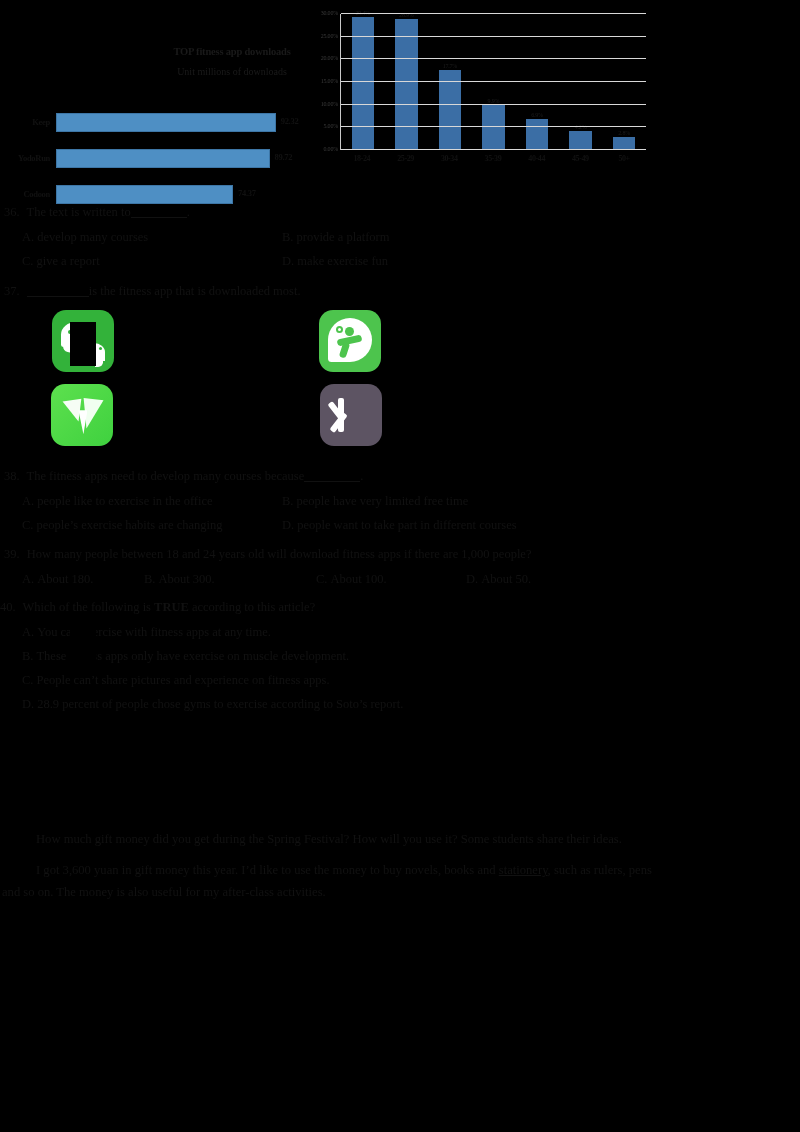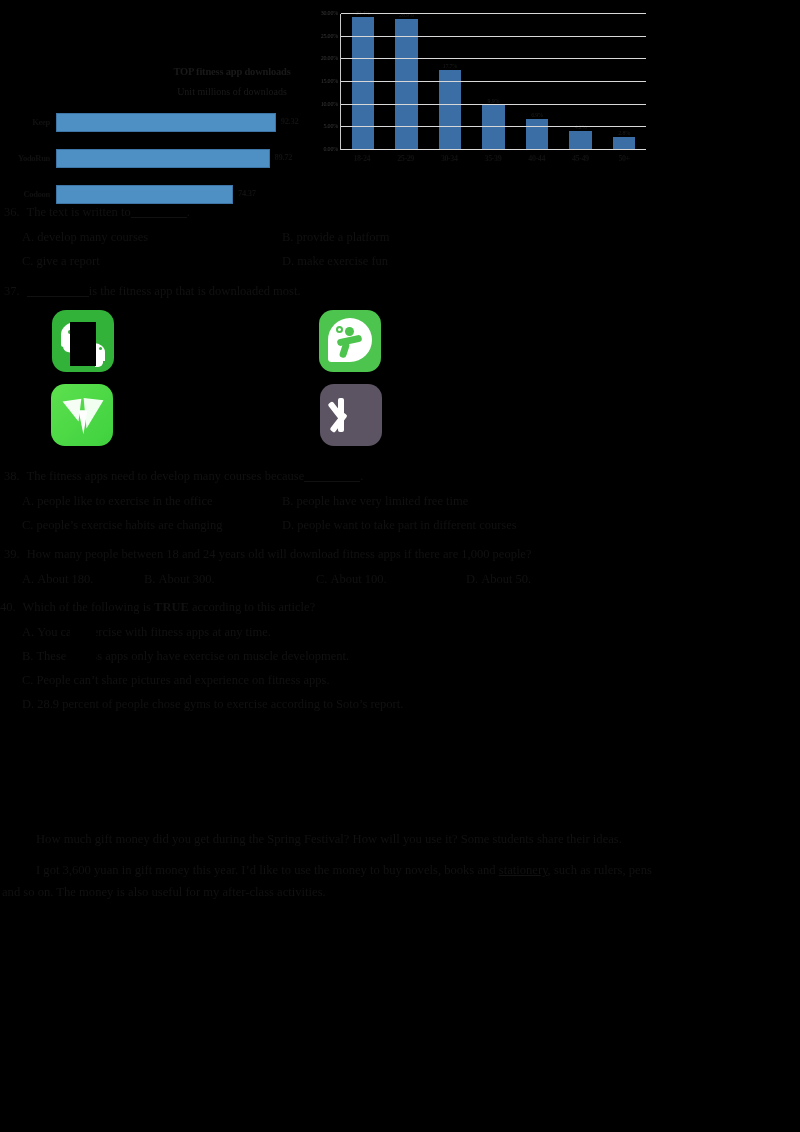--- a/index.html
+++ b/index.html
@@ -15,21 +15,21 @@
   #page-lower { left: 70px;  top: 920px; width: 660px; height: 118px; }
 
   
   .notch { position: absolute; background: #000000; z-index: 6; }
 
   
   #charts { position: absolute; left: 0; top: 0; width: 657px; height: 200px; }
 
   
   .hbar-chart { position: absolute; left: 4px; top: 4px; width: 290px; height: 196px; }
-  .hbar-titles { position: absolute; left: 158px; top: 38px; width: 140px; text-align: center; margin-top: 20px; }
+  .hbar-titles { position: absolute; left: 158px; top: 38px; width: 140px; text-align: center; }
   .hbar-title {
     font-weight: bold; font-size: 10.5px; color: #1a1a1a;
     letter-spacing: -0.2px; white-space: nowrap; line-height: 1.9;
   }
   .hbar-sub {
     font-size: 10px; color: #1a1a1a; white-space: nowrap; line-height: 1.9;
   }
   .hbar-rows { position: absolute; left: 0; top: 100px; width: 290px; }
   .hbar-row { position: relative; height: 36px; display: flex; align-items: center; }
   .hbar-label {

